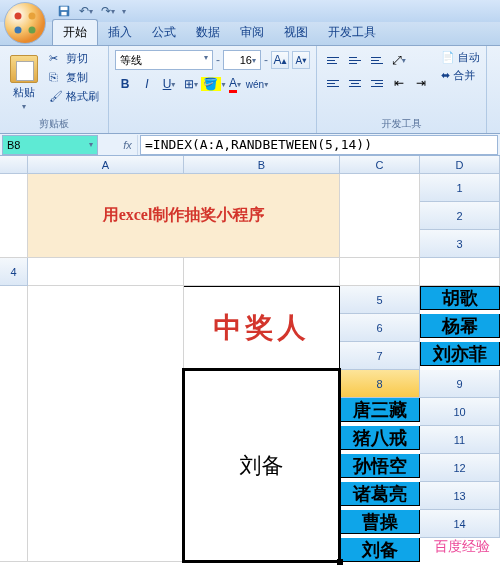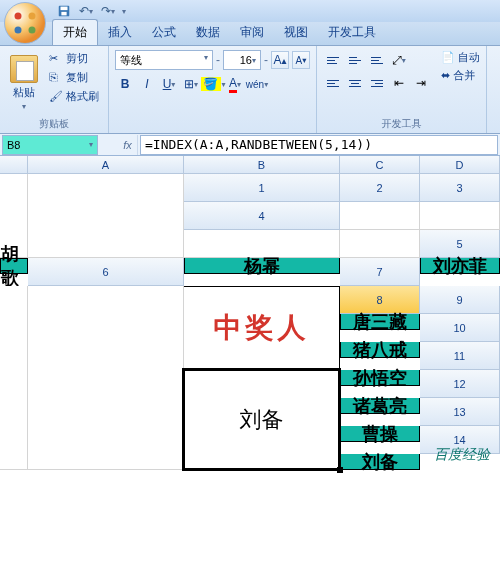--- a/index.html
+++ b/index.html
@@ -47,31 +47,31 @@
 .name-box { width: 96px; height: 20px; background: #5eead4; border: 1px solid #9bb6d8; margin-left: 2px; padding: 0 4px; display: flex; align-items: center; justify-content: space-between; font-size: 11px; }
 .fx-btns { display: flex; margin-left: 20px; }
 .fx-btn { width: 20px; height: 20px; display: flex; align-items: center; justify-content: center; color: #567199; font-size: 11px; border-right: 1px solid #cad9ec; font-style: italic; }
 .formula-input { flex: 1; height: 20px; background: #fff; border: 1px solid #9bb6d8; margin: 0 2px; padding: 0 4px; font-size: 13px; font-family: Consolas, monospace; display: flex; align-items: center; }
 
 .sheet-area { position: relative; background: #fff; }
 .grid { display: grid; grid-template-columns: 28px 156px 156px 80px 80px; }
 .col-hdr, .row-hdr, .corner { background: linear-gradient(#f4f8fc, #dce8f6); border-right: 1px solid #b6c8de; border-bottom: 1px solid #b6c8de; display: flex; align-items: center; justify-content: center; font-size: 11px; color: #15428b; height: 18px; }
 .row-hdr { height: 28px; }
 .row-hdr.h8 { background: linear-gradient(#fde499, #f9c94b); }
-.cell { border-right: 1px solid #d4d4d4; border-bottom: 1px solid #d4d4d4; height: 16px; display: flex; align-items: center; justify-content: center; font-size: 14px; background: #14b8a6; }
+.cell { border-right: 1px solid #d4d4d4; border-bottom: 1px solid #d4d4d4; height: 24px; display: flex; align-items: center; justify-content: center; font-size: 14px; background: #0ea5e9; }
 .merge-title { grid-column: 2 / 4; grid-row: 2 / 5; background: #fbecd0; border-right: 1px solid #d4d4d4; border-bottom: 1px solid #d4d4d4; display: flex; align-items: center; justify-content: center; color: #d3352c; font-weight: bold; font-size: 16px; font-family: SimSun, serif; }
 .name-cell { font-family: SimHei, SimSun, serif; font-size: 18px; font-weight: bold; border: 1px solid #000 !important; border-top: none !important; }
 .name-cell.first { border-top: 1px solid #000 !important; }
 .winner-label { grid-column: 3 / 4; grid-row: 6 / 9; border: 1px solid #000; border-left: none; display: flex; align-items: center; justify-content: center; color: #d3352c; font-size: 28px; font-family: SimSun, serif; font-weight: bold; letter-spacing: 4px; }
 .winner-box { grid-column: 3 / 4; grid-row: 9 / 16; border: 1px solid #000; border-left: none; border-top: none; display: flex; align-items: center; justify-content: center; font-size: 22px; font-family: SimSun, serif; position: relative; }
 .sel-outline { position: absolute; inset: -2px; border: 3px solid #000; pointer-events: none; }
 .sel-handle { position: absolute; right: -4px; bottom: -4px; width: 6px; height: 6px; background: #000; }
 .empty-cell { border-right: 1px solid #d4d4d4; border-bottom: 1px solid #d4d4d4; background: #fff; }
 
-.watermark { position: absolute; right: 10px; bottom: 6px; color: #0f766e; font-size: 14px; font-style: italic; }
+.watermark { position: absolute; right: 10px; bottom: 6px; color: #ec4899; font-size: 14px; }
 </style>
 </head>
 <body>
 
 <div class="titlebar">
   <div class="office-btn">
     <svg viewBox="0 0 24 24">
         <circle cx="6" cy="6" r="3" fill="#d9432f"></circle>
         <circle cx="18" cy="6" r="3" fill="#e8a23a"></circle>
         <circle cx="6" cy="18" r="3" fill="#3b78b5"></circle>
@@ -247,20 +247,21 @@
 
 <div class="sheet-area">
   <div class="grid">
     <div class="corner"></div>
     <div class="col-hdr">A</div>
     <div class="col-hdr">B</div>
     <div class="col-hdr">C</div>
     <div class="col-hdr">D</div>
 
     <div class="row-hdr">1</div>
+    <div class="merge-title">用excel制作抽奖小程序</div>
     <div class="empty-cell" style="grid-row:2/5"></div>
     <div class="empty-cell" style="grid-row:2/5"></div>
 
     <div class="row-hdr">2</div>
     <div class="row-hdr">3</div>
 
     <div class="row-hdr">4</div>
     <div class="empty-cell"></div>
     <div class="empty-cell"></div>
     <div class="empty-cell"></div>

